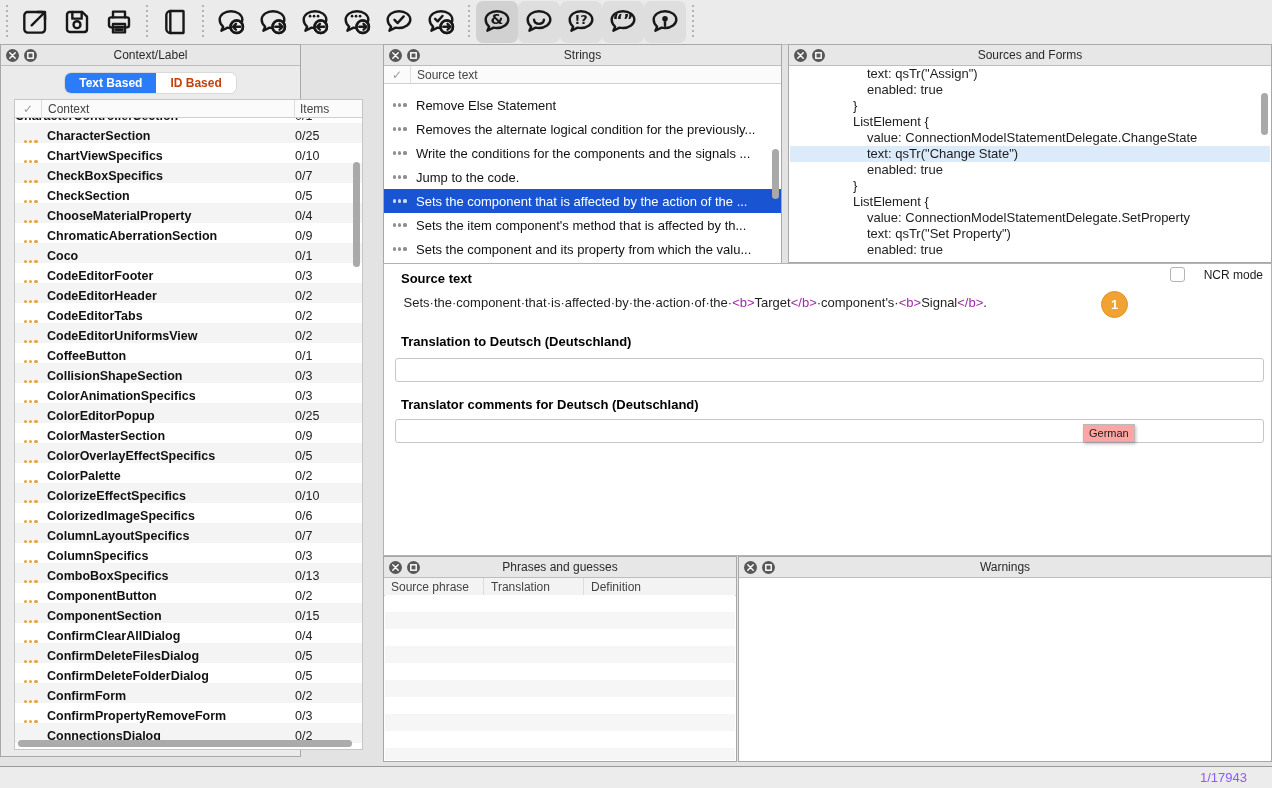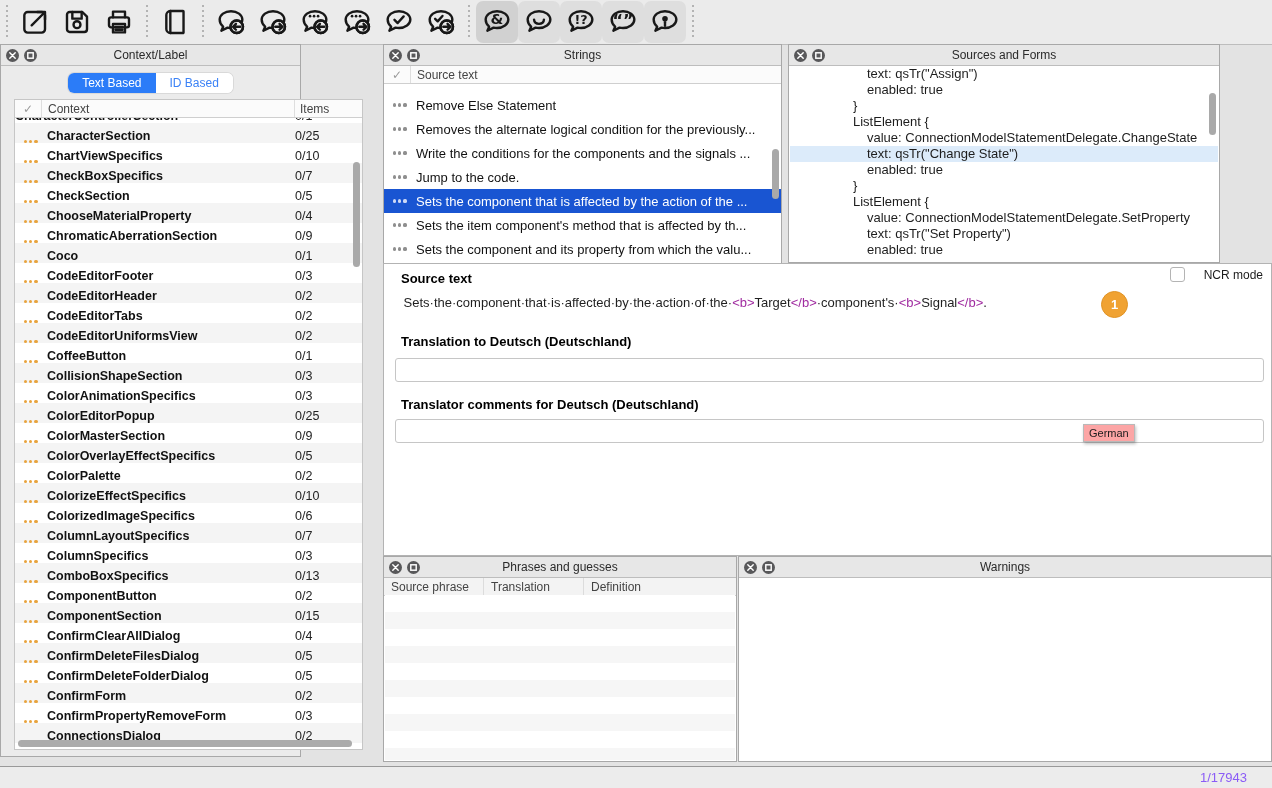--- a/index.html
+++ b/index.html
@@ -27,22 +27,22 @@
             display:flex;align-items:center;}
   .titlebar .title{position:absolute;left:0;right:0;text-align:center;font-size:12px;color:#2a2a2a;}
   .dock-btn{width:13px;height:13px;border-radius:50%;background:#58585a;margin-left:5px;z-index:2;
             display:flex;align-items:center;justify-content:center;color:#fff;font-size:8px;line-height:1;}
   .dock-btn svg{width:9px;height:9px;stroke:#fff;stroke-width:1.6;fill:none;stroke-linecap:round;}
 
   
   #panel-context{left:0;top:44px;width:301px;height:713px;background:#ebebeb;}
   .tabs{position:absolute;left:0;right:0;top:28px;display:flex;justify-content:center;}
   .tabwrap{display:flex;border-radius:6px;overflow:hidden;background:#fff;
-           box-shadow:0 0 0 1px #d9d9d9;}
-  .tab{padding:3px 14px;font-size:12px;color:#3b82f6;background:#fff;}
+           box-shadow:0 0 0 1px #d9d9d9;font-weight:bold;}
+  .tab{padding:3px 14px;font-size:12px;color:#c2410c;background:#fff;}
   .tab.sel{background:#2b7cf8;color:#fff;}
   .ctx-table{position:absolute;left:13px;top:54px;width:349px;bottom:6px;background:#fff;
              border:1px solid #c6c6c6;box-sizing:border-box;overflow:hidden;}
   .tbl-header{height:17px;display:flex;align-items:center;font-size:12px;color:#444;
               border-bottom:1px solid #cfcfcf;background:#fbfbfb;}
   .hdr-check{width:26px;text-align:center;color:#9a9a9a;border-right:1px solid #dedede;height:100%;
              display:flex;align-items:center;justify-content:center;}
   .hdr-context{flex:1;padding-left:6px;border-right:1px solid #dedede;height:100%;display:flex;align-items:center;}
   .hdr-items{width:62px;padding-left:5px;height:100%;display:flex;align-items:center;}
   .ctx-partial{height:5px;overflow:hidden;background:#fff;}
@@ -61,21 +61,21 @@
   
   #panel-strings{left:383px;top:44px;width:399px;height:281px;}
   .str-header{height:17px;display:flex;align-items:center;font-size:12px;color:#444;
               border-bottom:1px solid #cfcfcf;background:#fbfbfb;}
   .str-partial{height:9px;overflow:hidden;}
   .str-row{height:24px;display:flex;align-items:center;font-size:13px;color:#111;white-space:nowrap;overflow:hidden;}
   .str-row.sel{background:#1955d2;color:#fff;}
   .str-label{overflow:hidden;text-overflow:ellipsis;}
 
   
-  #panel-sources{left:788px;top:44px;width:432px;height:219px;}
+  #panel-sources{left:788px;top:44px;width:484px;height:219px;}
   .code-area{position:absolute;left:1px;right:1px;top:21px;bottom:1px;overflow:hidden;font-size:13px;color:#1d1d1d;}
   .code-line{height:16px;line-height:16px;white-space:pre;}
   .code-line.hl{background:#dcebfa;}
 
   
   #editor{left:383px;top:263px;width:889px;height:293px;background:#fff;border:1px solid #b3b3b3;box-sizing:border-box;}
   .ed-label{position:absolute;left:17px;font-size:13px;font-weight:700;color:#000;}
   .src-line{position:absolute;left:16px;top:31px;font-size:13px;color:#1f1f1f;white-space:pre;}
   .src-line .tag{color:#a02ba0;}
   .ed-input{position:absolute;left:11px;width:869px;height:24px;border:1px solid #c6c6c6;border-radius:3px;

